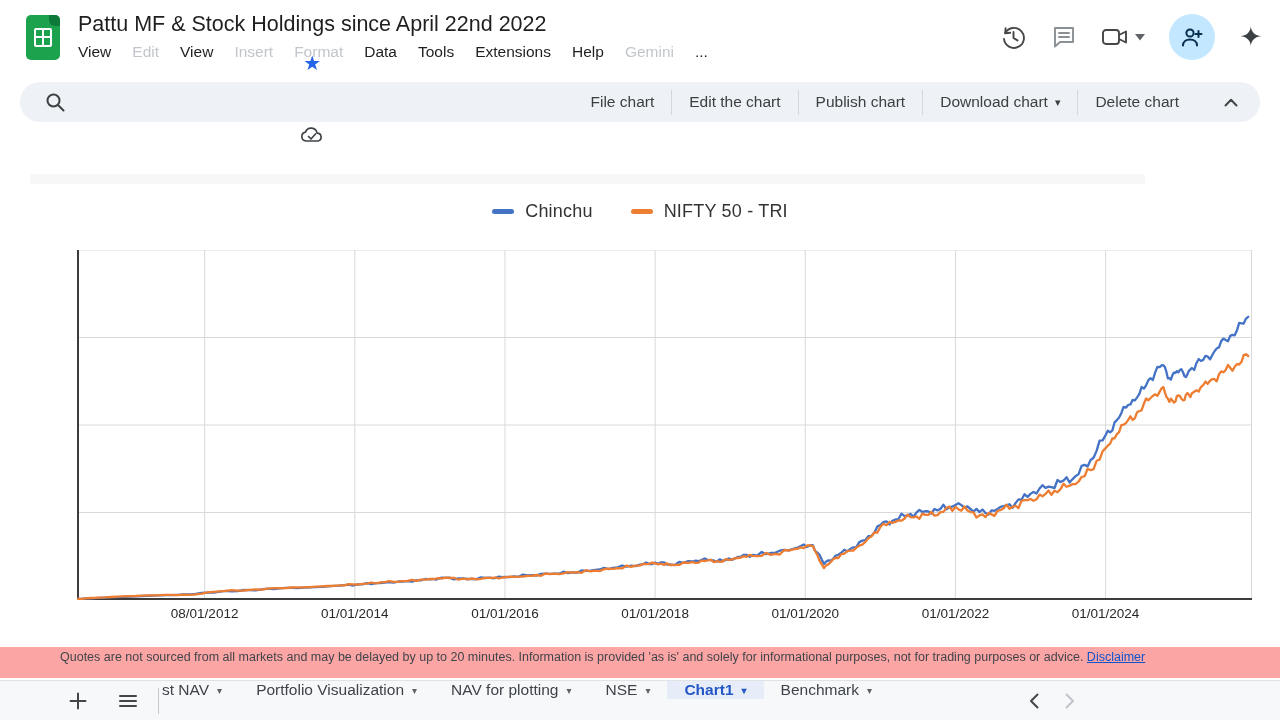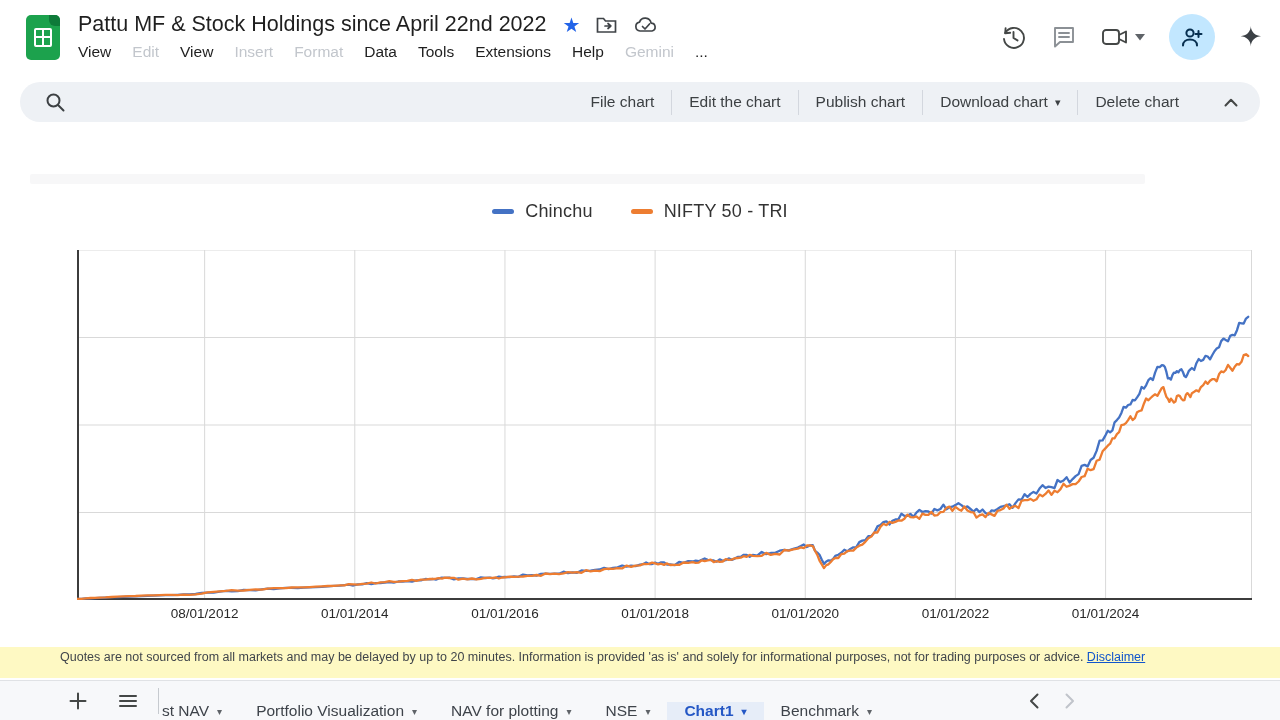--- a/index.html
+++ b/index.html
@@ -7,21 +7,21 @@
   body { font-family:"Liberation Sans", sans-serif; }
   .stage { position:relative; width:1280px; height:720px; background:#fff; overflow:hidden; }
 
   
   .header { position:absolute; left:0; top:0; width:1280px; height:80px; background:#fff; }
   .sheets-logo { position:absolute; left:26px; top:15px; width:34px; height:45px; background:#1ca24d; border-radius:5px; }
   .sheets-logo .fold { position:absolute; right:0; top:0; width:11px; height:11px; background:#0e7a39; border-radius:0 5px 0 6px; }
   .sheets-logo .grid { position:absolute; left:8px; top:13px; width:18px; height:19px; border:2px solid #fff; border-radius:2px; }
   .sheets-logo .grid:before { content:""; position:absolute; left:0; right:0; top:6px; height:2px; background:#fff; }
   .sheets-logo .grid:after { content:""; position:absolute; top:0; bottom:0; left:6px; width:2px; background:#fff; }
-  .title-row { position:absolute; left:78px; top:12px; display:flex; align-items:center; gap:16px; }
+  .title-row { position:absolute; left:78px; top:12px; display:flex; align-items:center; gap:16px;flex-direction:column; }
   .doc-title { font-size:21.5px; color:#1f1f1f; white-space:nowrap; }
   .star-ic { color:#2364e8; font-size:20px; line-height:1; cursor:default; }
   .menu-row { position:absolute; left:78px; top:43px; display:flex; align-items:center; gap:21px; }
   .menu-item { font-size:15.5px; color:#1f1f1f; cursor:default; }
   .menu-item.disabled { color:#c2c6cc; }
   .head-actions { position:absolute; right:18px; top:11px; height:52px; display:flex; align-items:center; gap:24px; }
   .icon-btn { display:flex; align-items:center; justify-content:center; }
   .cam-group { display:flex; align-items:center; gap:6px; }
   .share-pill { width:46px; height:46px; border-radius:50%; background:#c2e7ff; display:flex; align-items:center; justify-content:center; }
   .sparkle { font-size:27px; color:#3b4045; line-height:1; }
@@ -39,30 +39,30 @@
   .ghost-row { position:absolute; left:30px; top:174px; width:1115px; height:10px; background:rgba(90,100,115,0.05); border-radius:2px; }
   .legend { position:absolute; left:0; top:201px; width:1280px; display:flex; justify-content:center; gap:38px; }
   .legend-item { display:flex; align-items:center; gap:11px; }
   .legend-dash { width:22px; height:5px; border-radius:2.5px; }
   .legend-label { font-size:18px; color:#333; letter-spacing:.2px; }
   .plot { position:absolute; left:77px; top:250px; width:1175px; height:350px; }
   .x-labels { position:absolute; left:0; top:606px; width:1280px; height:20px; }
   .x-label { position:absolute; transform:translateX(-50%); font-size:13.5px; color:#282828; white-space:nowrap; }
 
   
-  .disclaimer { position:absolute; left:0; top:647px; width:1280px; height:31px; background:#fef9c3; padding:3px 51px 0 60px; font-size:12.5px; line-height:14.5px; color:#40454b; }
+  .disclaimer { position:absolute; left:0; top:647px; width:1280px; height:31px; background:#fca5a5; padding:3px 51px 0 60px; font-size:12.5px; line-height:14.5px; color:#40454b; }
   .disclaimer a { color:#1155cc; text-decoration:underline; cursor:pointer; }
 
   
   .sheetbar { position:absolute; left:0; top:680px; width:1280px; height:40px; background:#f7f8fa; border-top:1px solid #e0e2e5; display:flex; align-items:center; }
   .sb-icon { width:36px; display:flex; align-items:center; justify-content:center; }
   .sb-plus { margin-left:60px; }
   .sb-all { margin-left:14px; }
   .tab-sep { width:1px; height:26px; background:#c6cacf; margin-left:12px; }
-  .tabs { display:flex; align-items:flex-end; height:39px; }
+  .tabs { display:flex; align-items:flex-start; height:39px; }
   .tab { display:flex; align-items:center; gap:8px; padding:0 17px; font-size:15.5px; font-weight:500; color:#3e434a; cursor:default; }
   .tab .caret { font-size:10px; color:#5f6368; }
   .tab.clipped { padding-left:3px; }
   .tab.active { background:#e6edf8; color:#2457c5; font-weight:700; }
   .tab.active .caret { color:#2457c5; }
   .sheet-nav { display:flex; align-items:center; gap:26px; margin-left:140px; }
 
   svg.ic { display:block; }
 </style>
 </head>

